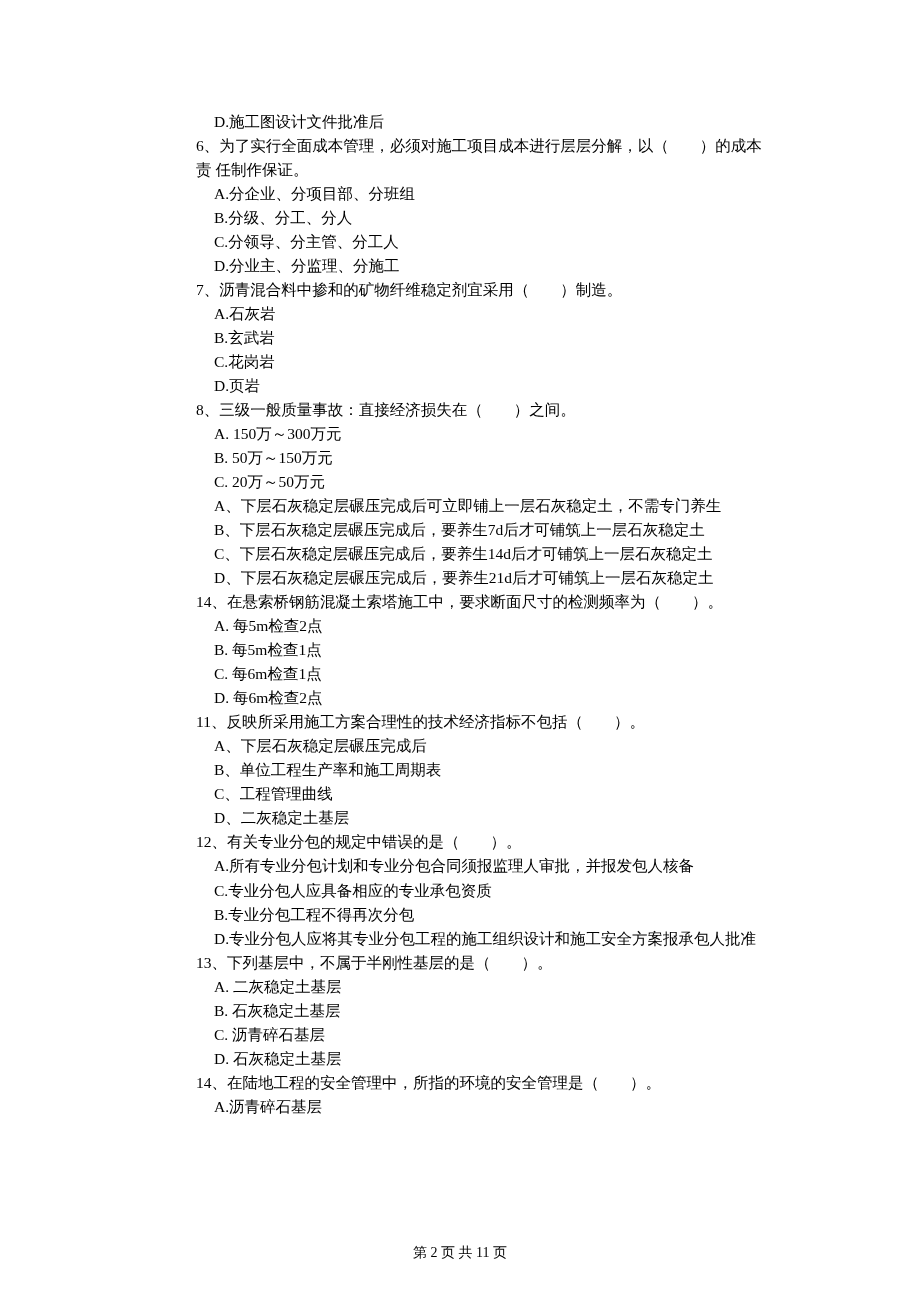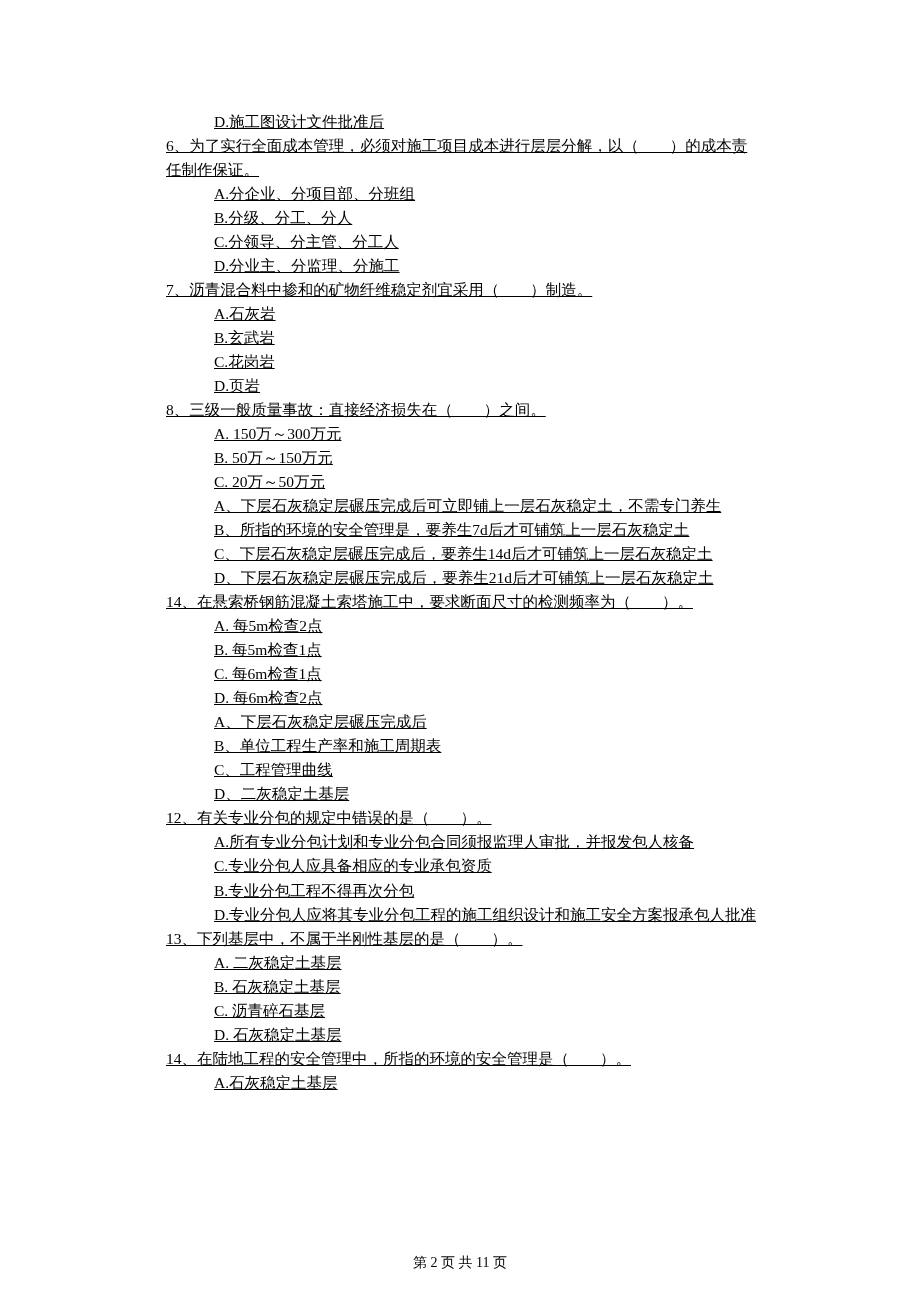--- a/index.html
+++ b/index.html
@@ -11,31 +11,31 @@
     line-height: 1.55;
     color: #000000;
   }
   .page {
     width: 828px;
     min-height: 1302px;
     margin: 0 auto;
     padding: 110px 110px 48px 120px;
     box-sizing: border-box;
     position: relative;
-    text-decoration: underline;
   }
   .option {
     padding-left: 48px;
   }
   .question {
     padding-left: 0;
+    margin-left: 30px;
   }
   .footer {
     position: absolute;
-    bottom: 28px;
+    bottom: 38px;
     left: 0;
     width: 100%;
     text-align: center;
     font-size: 14px;
   }
 </style>
 </head>
 <body>
 
 <div class="page">
@@ -53,44 +53,45 @@
   <div class="option">B.玄武岩</div>
   <div class="option">C.花岗岩</div>
   <div class="option">D.页岩</div>
 
   <div class="question">8、三级一般质量事故：直接经济损失在（　　）之间。</div>
   <div class="option">A. 150万～300万元</div>
   <div class="option">B. 50万～150万元</div>
   <div class="option">C. 20万～50万元</div>
 
   <div class="option">A、下层石灰稳定层碾压完成后可立即铺上一层石灰稳定土，不需专门养生</div>
-  <div class="option">B、所指的环境的安全管理是，要养生7d后才可铺筑上一层石灰稳定土</div>
+  <div class="option">B、下层石灰稳定层碾压完成后，要养生7d后才可铺筑上一层石灰稳定土</div>
   <div class="option">C、下层石灰稳定层碾压完成后，要养生14d后才可铺筑上一层石灰稳定土</div>
   <div class="option">D、下层石灰稳定层碾压完成后，要养生21d后才可铺筑上一层石灰稳定土</div>
 
   <div class="question">14、在悬索桥钢筋混凝土索塔施工中，要求断面尺寸的检测频率为（　　）。</div>
   <div class="option">A. 每5m检查2点</div>
   <div class="option">B. 每5m检查1点</div>
   <div class="option">C. 每6m检查1点</div>
   <div class="option">D. 每6m检查2点</div>
 
+  <div class="question">11、反映所采用施工方案合理性的技术经济指标不包括（　　）。</div>
   <div class="option">A、下层石灰稳定层碾压完成后</div>
   <div class="option">B、单位工程生产率和施工周期表</div>
   <div class="option">C、工程管理曲线</div>
   <div class="option">D、二灰稳定土基层</div>
 
   <div class="question">12、有关专业分包的规定中错误的是（　　）。</div>
   <div class="option">A.所有专业分包计划和专业分包合同须报监理人审批，并报发包人核备</div>
   <div class="option">C.专业分包人应具备相应的专业承包资质</div>
   <div class="option">B.专业分包工程不得再次分包</div>
   <div class="option">D.专业分包人应将其专业分包工程的施工组织设计和施工安全方案报承包人批准</div>
 
   <div class="question">13、下列基层中，不属于半刚性基层的是（　　）。</div>
   <div class="option">A. 二灰稳定土基层</div>
   <div class="option">B. 石灰稳定土基层</div>
   <div class="option">C. 沥青碎石基层</div>
   <div class="option">D. 石灰稳定土基层</div>
 
   <div class="question">14、在陆地工程的安全管理中，所指的环境的安全管理是（　　）。</div>
-  <div class="option">A.石灰稳定土基层</div>
+  <div class="option">A.沥青碎石基层</div>
 
   <div class="footer">第 2 页 共 11 页</div>
 </div>
 
 </body></html>

